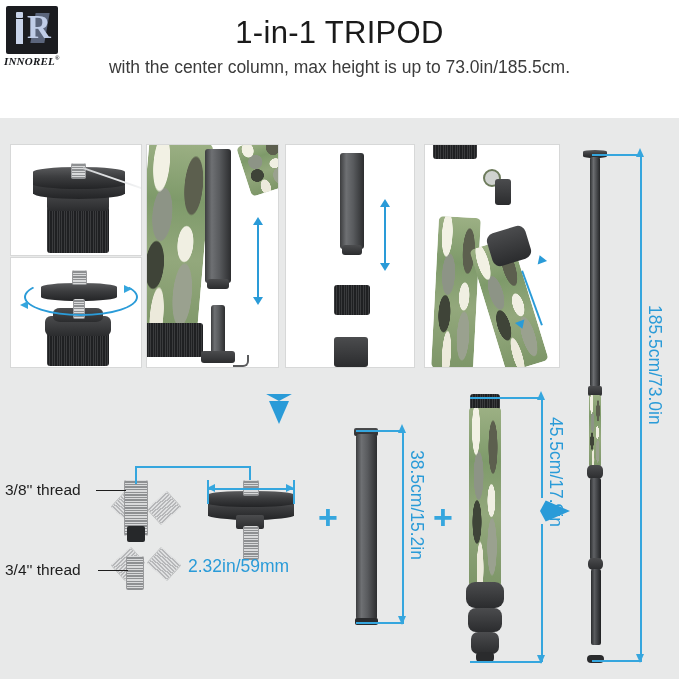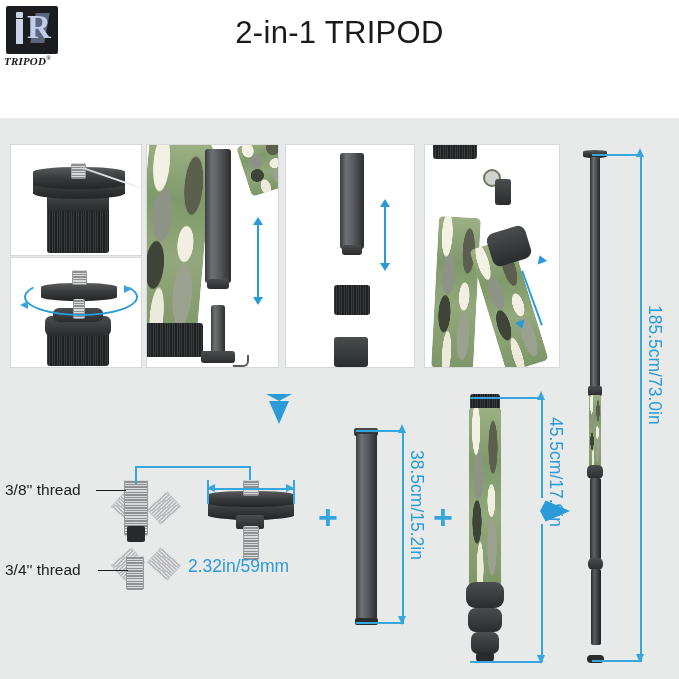--- a/index.html
+++ b/index.html
@@ -147,24 +147,25 @@
 <div id="root">
 
   <div class="header">
 
     <div class="logo-box">
       <div class="logo-i"></div>
       <div class="logo-i-dot"></div>
       <div class="logo-r-shade"></div>
       <div class="logo-r">R</div>
     </div>
-    <div class="logo-word"><span>TRIPOD</span><span class="logo-tm">®</span></div>
-
-    <div class="title">2-in-1 TRIPOD</div>
+    <div class="logo-word"><span>INNOREL</span><span class="logo-tm">®</span></div>
+
+    <div class="title">1-in-1 TRIPOD</div>
     <div class="subtitle">
+      <div>with the center column, max height is up to 73.0in/185.5cm.</div>
     </div>
   </div>
 
   <div class="body-bg"></div>
 
   <div class="panel p1">
     <div class="knurl" style="left:36px;top:62px;width:62px;height:46px;"></div>
     <div class="blk" style="left:36px;top:46px;width:62px;height:20px;border-radius:4px;"></div>
     <div class="plate" style="left:22px;top:28px;width:92px;height:26px;"></div>
     <div class="plate" style="left:22px;top:22px;width:92px;height:22px;"></div>

